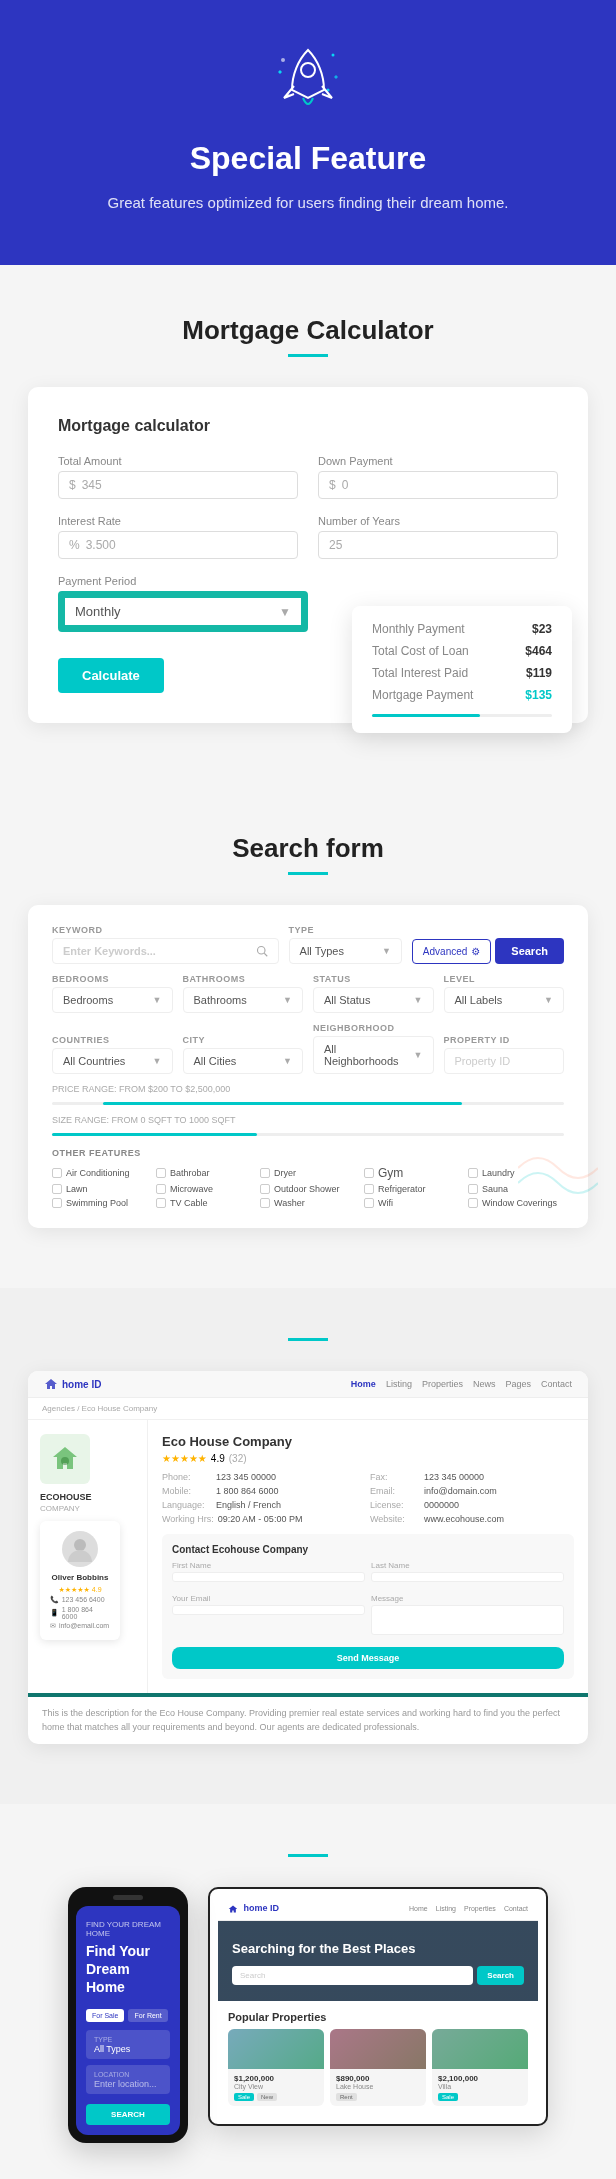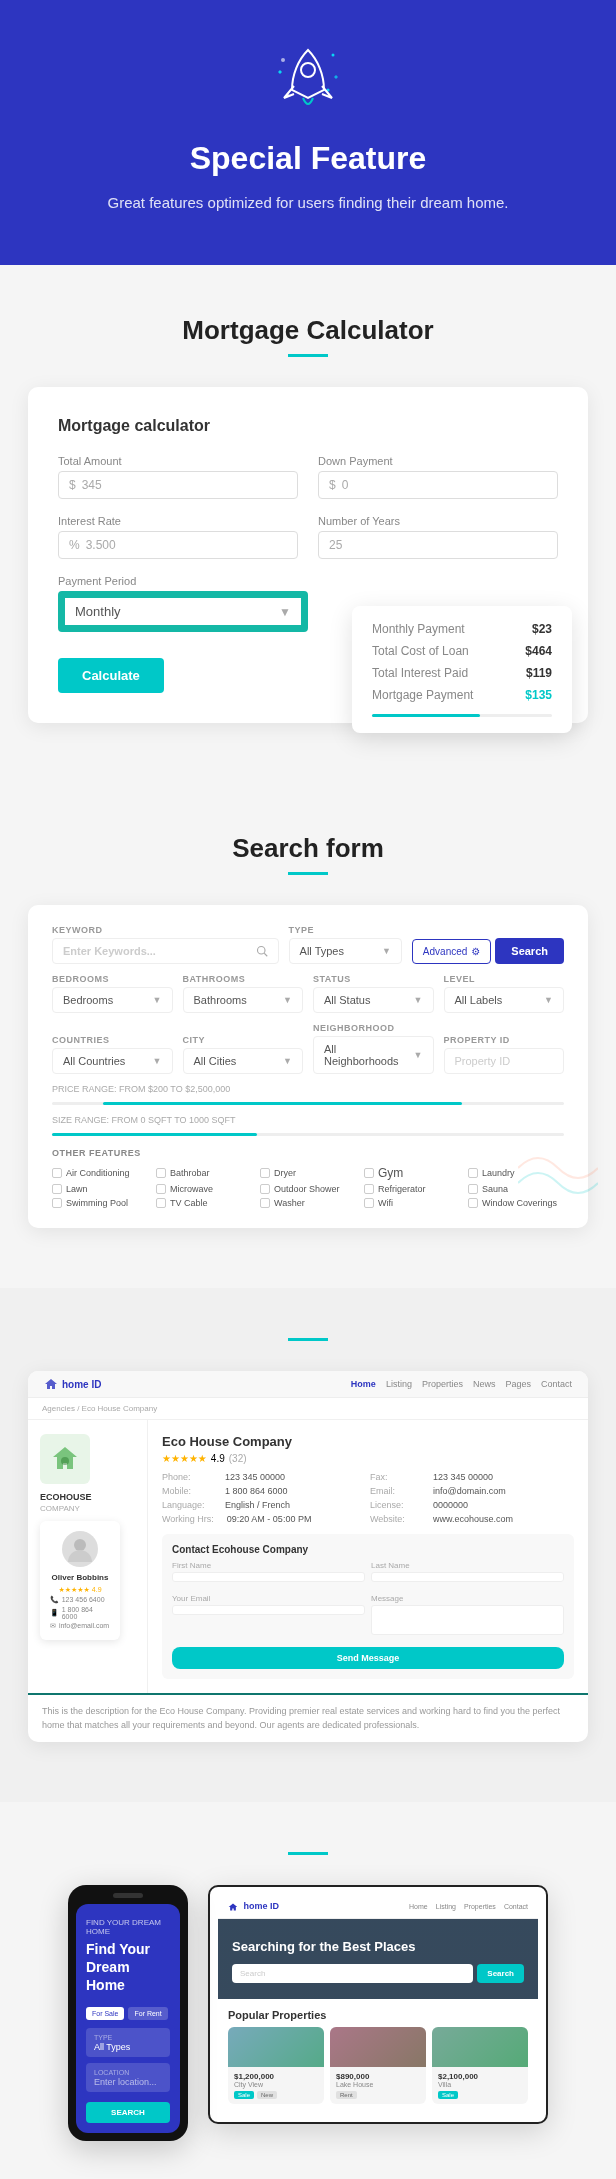--- a/index.html
+++ b/index.html
@@ -400,21 +400,21 @@
     .agency-info-grid {
       display: grid;
       grid-template-columns: 1fr 1fr;
       gap: 4px;
       font-size: 9px;
       color: #888;
       margin-bottom: 10px;
     }
     .agency-info-row {
       display: flex;
-      gap: 13px;
+      gap: 4px;
     }
     .agency-info-row .info-label { color: #aaa; min-width: 50px; }
     .agency-info-row .info-val { color: #555; font-weight: 500; }
     .agency-contact {
       background: #f8f8f8;
       border-radius: 6px;
       padding: 10px;
       font-size: 9px;
     }
     .contact-title {
@@ -451,21 +451,21 @@
       font-weight: 600;
       cursor: pointer;
       margin-top: 6px;
       width: 100%;
     }
     .agency-description {
       font-size: 9px;
       color: #999;
       line-height: 1.5;
       padding: 10px 14px;
-      border-top: 2px solid #0f766e;
+      border-top: 4px solid #0f766e;
     }
 
     
     .responsive-section {
       background: #f5f5f5;
       padding: 50px 20px 60px;
     }
     .responsive-devices {
       display: flex;
       gap: 20px;

